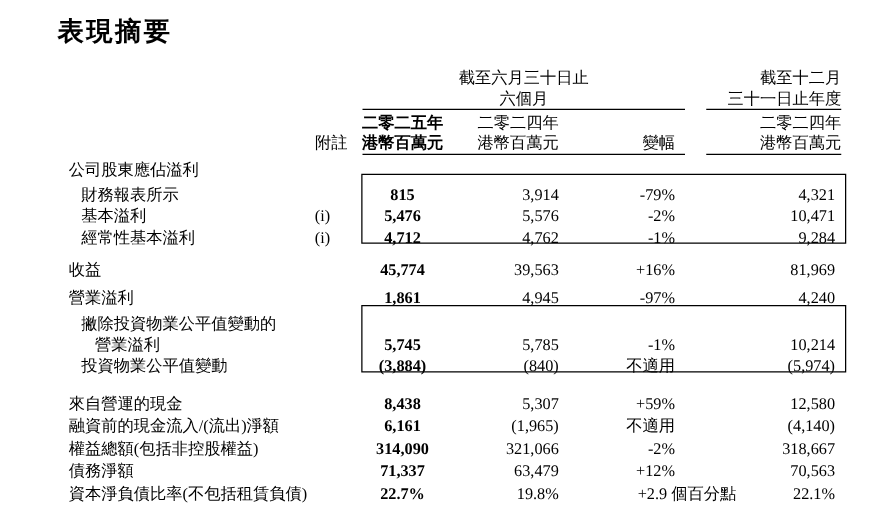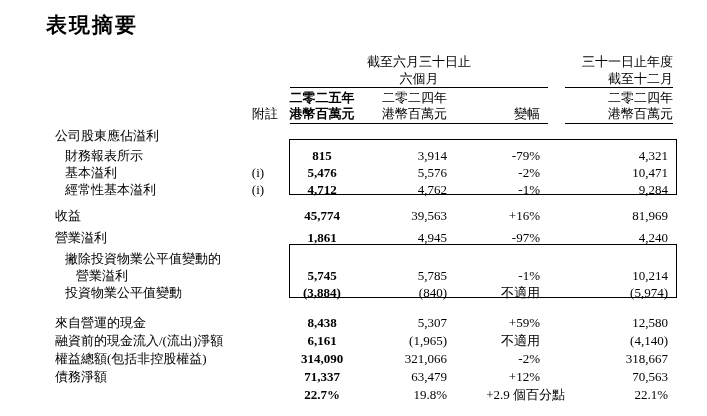--- a/index.html
+++ b/index.html
@@ -15,39 +15,39 @@
   .hrow{height:16px;line-height:16px;}
   .lbl{position:absolute;left:55px;white-space:nowrap;}
   .ind1{left:65px;}
   .ind2{left:76px;}
   .note{position:absolute;left:238px;width:40px;text-align:center;}
   .noteh{position:absolute;left:238px;width:40px;text-align:right;}
   .c{position:absolute;text-align:right;white-space:nowrap;}
   .c1{left:282px;width:80px;font-weight:bold;text-align:center;}
   .c2{left:367px;width:80px;}
   .c3{left:455px;width:85px;}
-  .c3w{left:442px;width:123px;}
+  .c3w{left:466px;width:123px;}
   .c4{left:578px;width:90px;}
   .c4h{left:578px;width:95px;}
   .b{font-weight:bold;}
 </style>
 </head>
 <body>
 
 <div class="page">
 
   <div class="title">表現摘要</div>
 
   <div class="grp grp1">
     <div>截至六月三十日止</div>
     <div>六個月</div>
   </div>
   <div class="grp grp2">
+    <div>截至十二月</div>
     <div>三十一日止年度</div>
-    <div>截至十二月</div>
   </div>
 
   <div class="rule" style="top:87px;left:290px;width:258px;"></div>
   <div class="rule" style="top:87px;left:565px;width:108px;"></div>
 
   <div class="row hrow" style="top:90px;">
     <span class="c c1 b">二零二五年</span>
     <span class="c c2">二零二四年</span>
     <span class="c c4h">二零二四年</span>
   </div>
@@ -158,19 +158,20 @@
 
   <div class="row" style="top:368px;padding-left:24px;">
     <span class="lbl">債務淨額</span>
     <span class="c c1">71,337</span>
     <span class="c c2">63,479</span>
     <span class="c c3">+12%</span>
     <span class="c c4">70,563</span>
   </div>
 
   <div class="row" style="top:386px;">
+    <span class="lbl">資本淨負債比率(不包括租賃負債)</span>
     <span class="c c1">22.7%</span>
     <span class="c c2">19.8%</span>
     <span class="c c3w" style="position:absolute;text-align:right;white-space:nowrap;">+2.9 個百分點</span>
     <span class="c c4">22.1%</span>
   </div>
 
 </div>
 
 </body></html>

